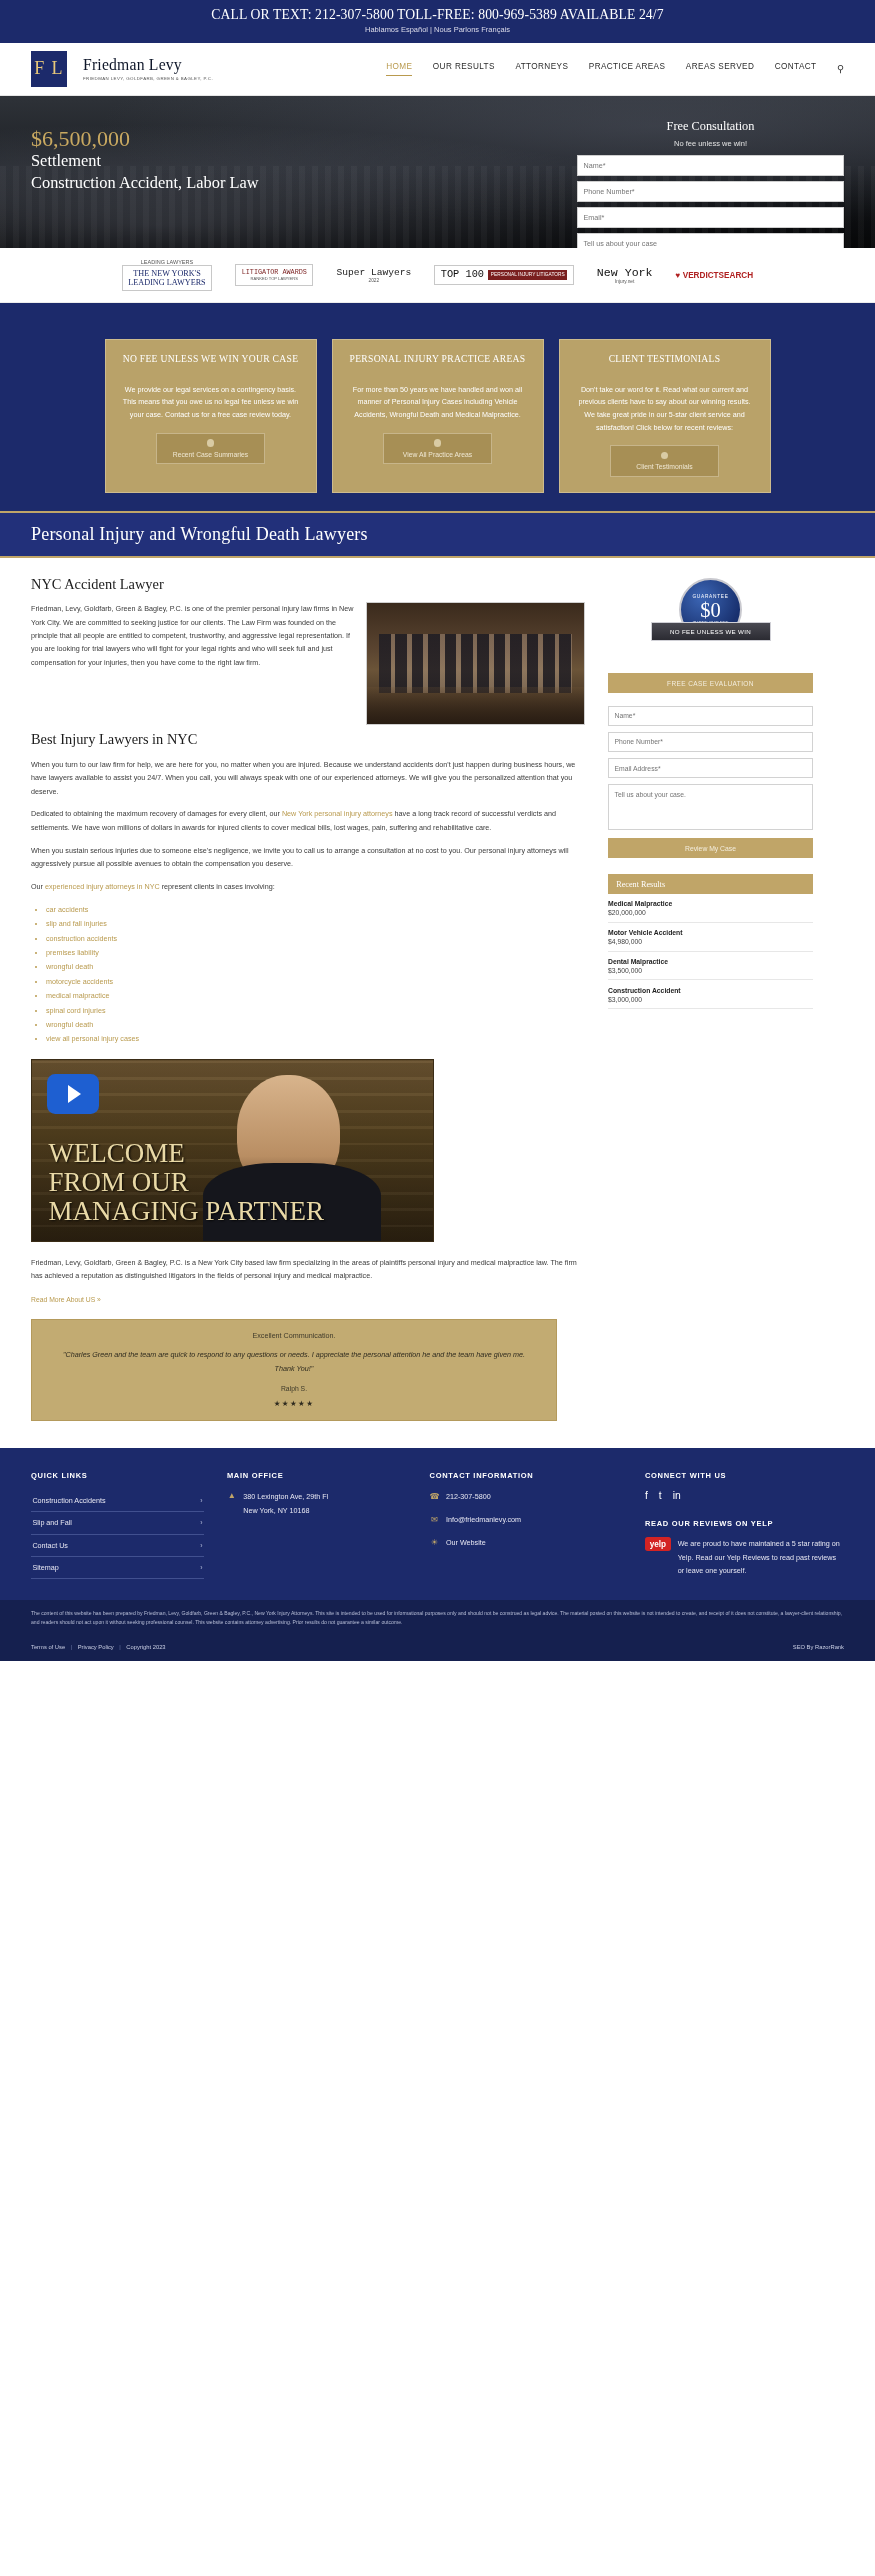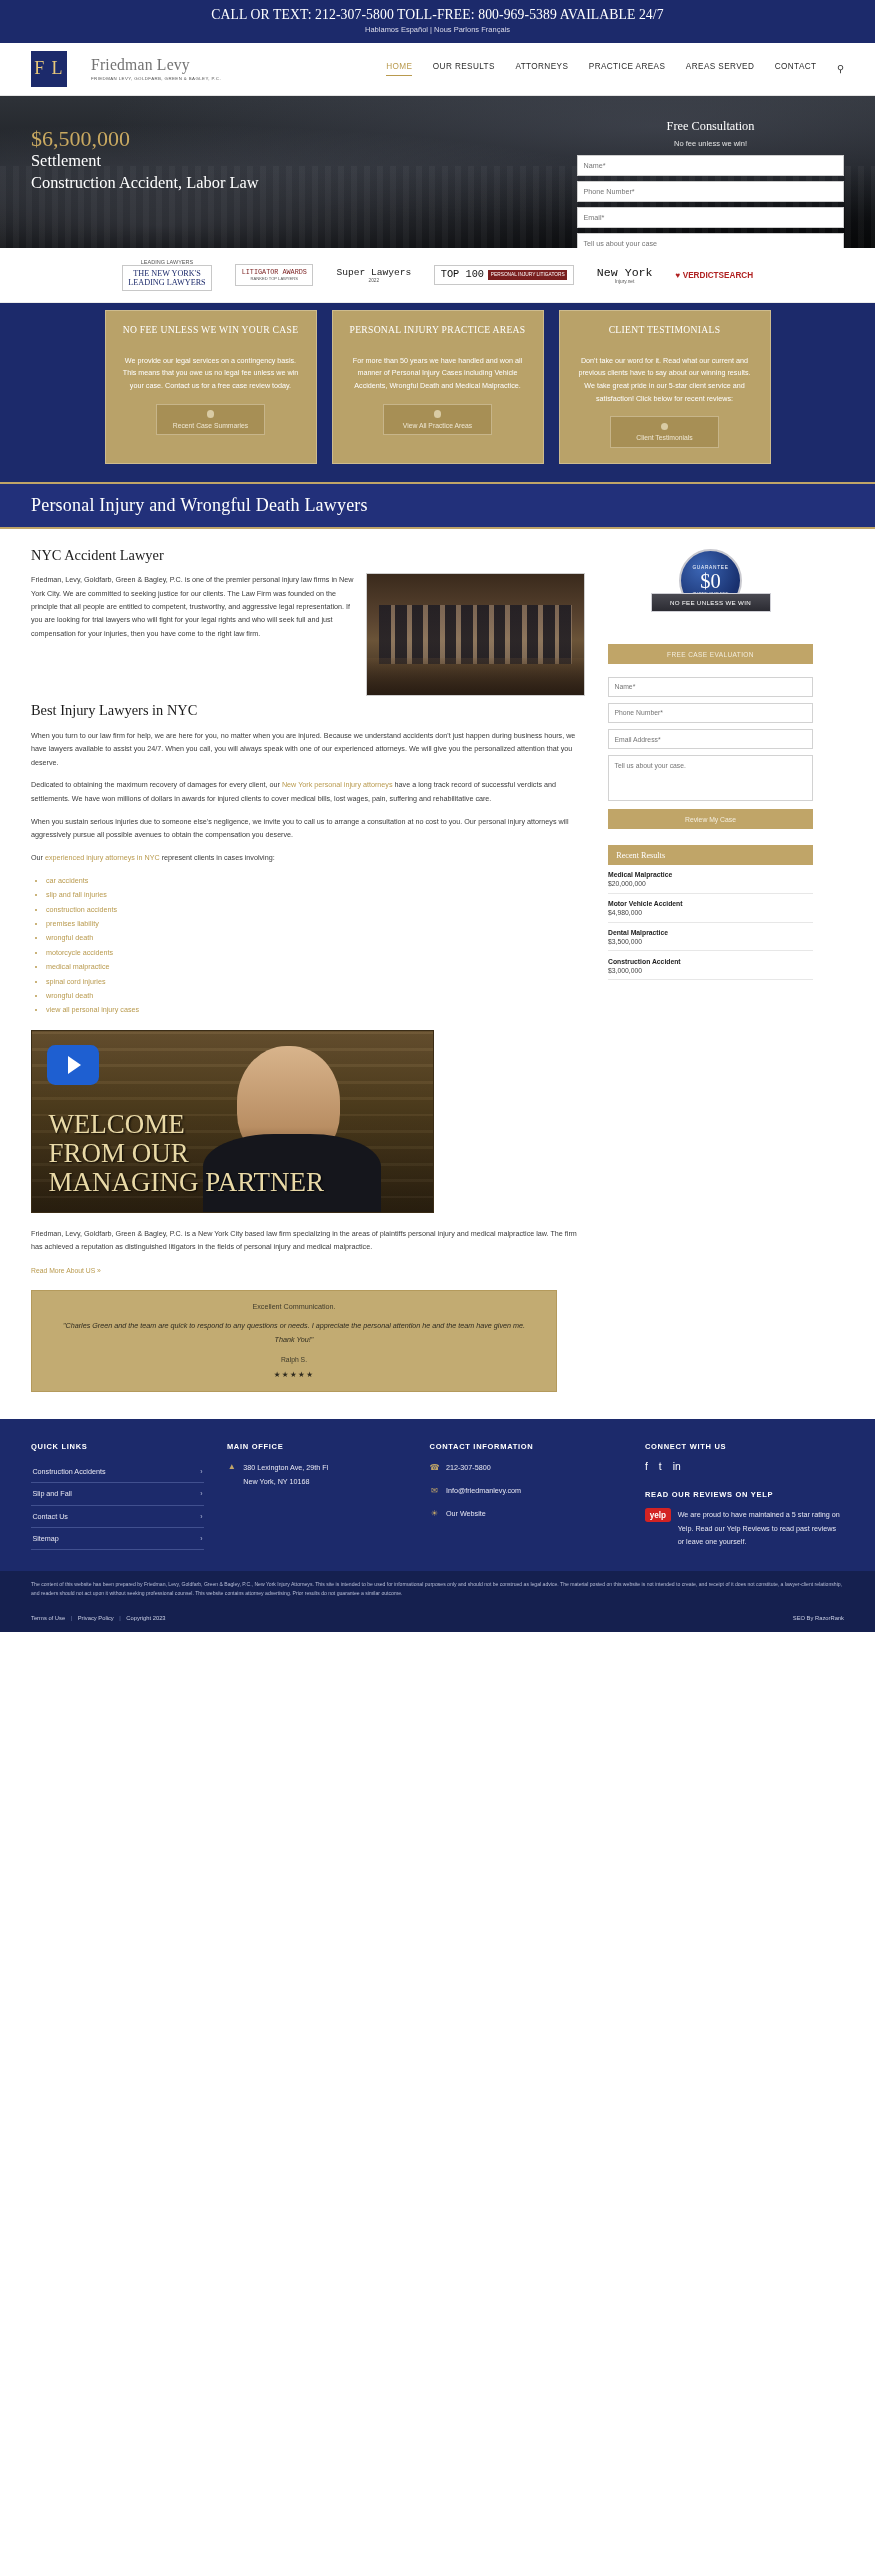--- a/index.html
+++ b/index.html
@@ -29,35 +29,35 @@
   }
   
   .header {
     background: #ffffff;
     border-bottom: 0.7px solid #e6e6e6;
     display: flex;
     align-items: center;
     padding: 9.6px 31px;
     height: 53px;
   }
-  .logo-wrap { display: flex; align-items: center; gap: 24px; }
+  .logo-wrap { display: flex; align-items: center; gap: 16px; }
   .logo-mark {
     width: 36px; height: 36px;
     background: #1c2a6b;
     color: #e8c87a;
     display: flex; align-items: center; justify-content: center;
     font-family: "Liberation Serif", serif;
     font-size: 18px;
     letter-spacing: 1.4px;
     border: 1.4px solid #1c2a6b;
   }
   .logo-text .l1 {
     font-family: "Liberation Serif", serif;
     font-size: 15.7px;
-    color: #737373;
+    color: #0f172a;
     letter-spacing: 0.2px;
   }
   .logo-text .l2 {
     font-size: 4.4px;
     color: #555;
     letter-spacing: 0.4px;
     margin-top: 1.4px;
   }
   .nav {
     margin-left: auto;
@@ -171,21 +171,21 @@
   .badge-box {
     border: 0.7px solid #c8c8c8;
     padding: 3.4px 5.5px;
     line-height: 1.15;
   }
   .badge-red { color: #b02020; font-weight: bold; font-size: 8.2px; }
   .badge-serif { font-family: Liberation Mono, monospace; }
   
   .cards-section {
     background: #1c2a6b;
-    padding: 7px 31px 18px;
+    padding: 36px 31px 18px;
   }
   .cards {
     display: flex;
     gap: 15px;
     justify-content: center;
   }
   .card {
     width: 212px;
     background: #b9a269;
     padding: 12.3px 15px 15px;

